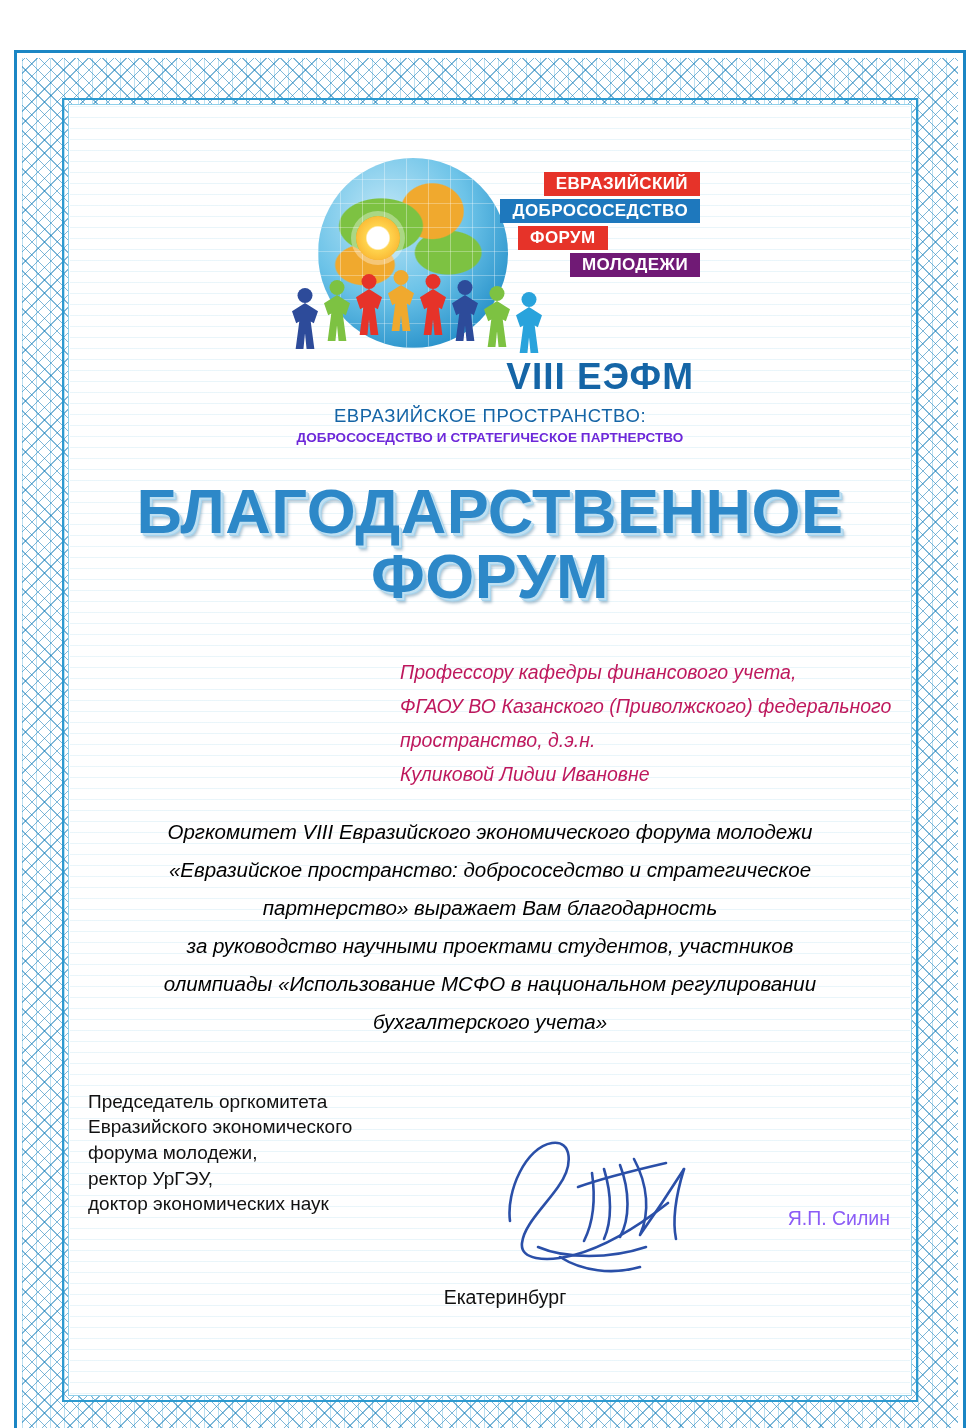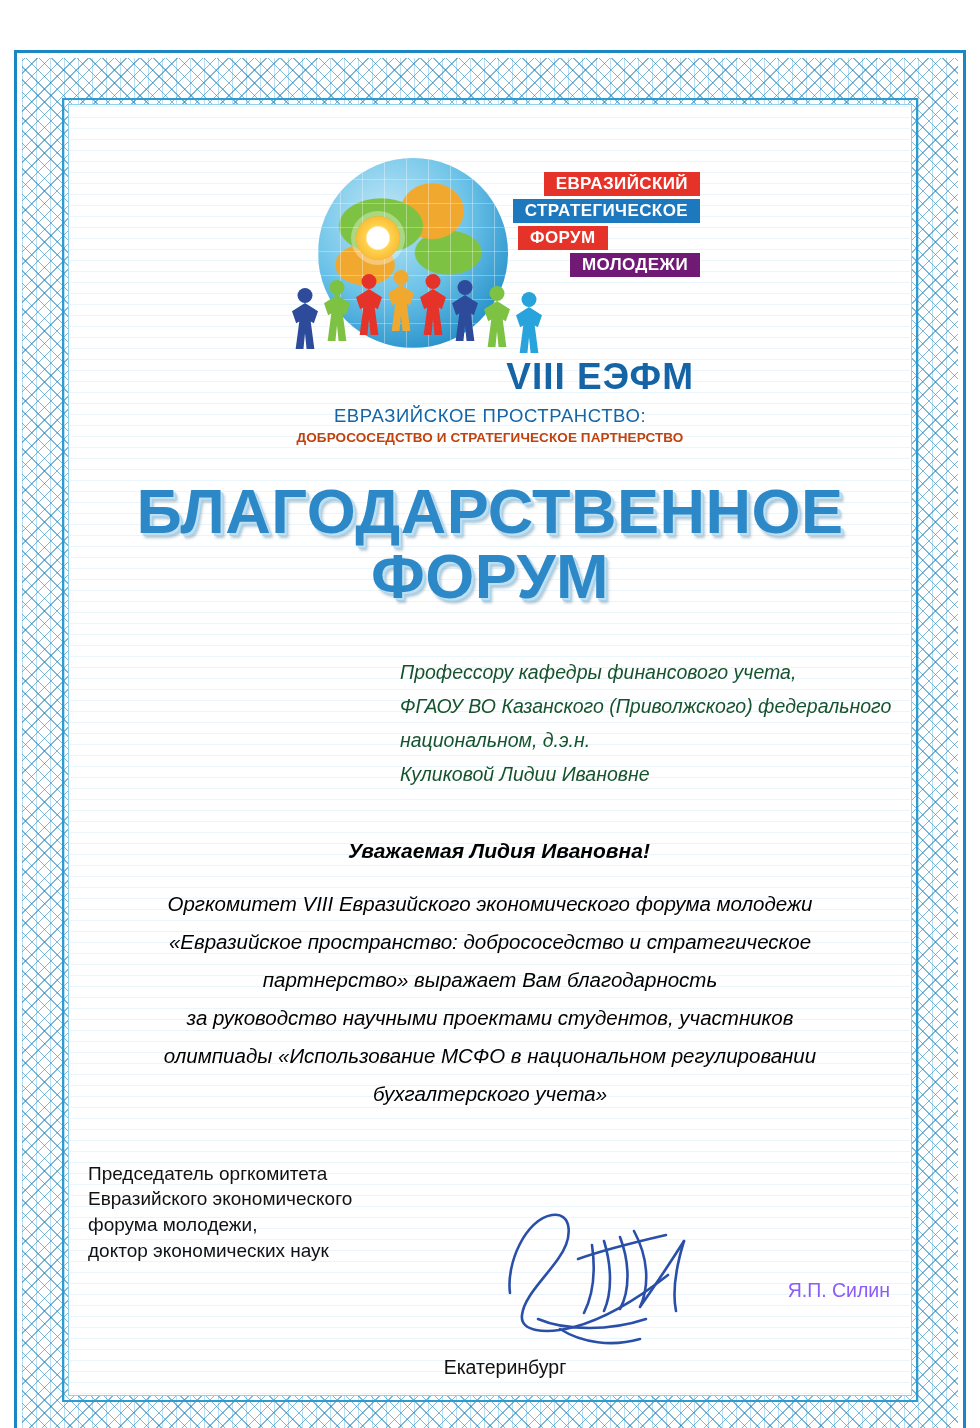--- a/index.html
+++ b/index.html
@@ -209,21 +209,21 @@
     margin-top: 7px;
     font-size: 18.5px;
     color: #1565a6;
     letter-spacing: .6px;
     text-align: right;
   }
   .logo-sub2 {
     margin-top: 3px;
     font-size: 13.5px;
     font-weight: bold;
-    color: #c2410c;
+    color: #6d28d9;
     letter-spacing: .1px;
     text-align: center;
   }
 
   
   .headline {
     margin-top: 34px;
     text-align: center;
     font-size: 63px;
     font-weight: bold;
@@ -239,21 +239,21 @@
 
   
   .addressee {
     margin-top: 46px;
     width: 100%;
     padding-left: 320px;
     box-sizing: border-box;
     font-style: italic;
     font-size: 19.5px;
     line-height: 1.75;
-    color: #14532d;
+    color: #be185d;
   }
   .addressee div { white-space: nowrap; }
 
   
   .salutation {
     margin-top: 48px;
     width: 100%;
     text-align: center;
     font-style: italic;
     font-weight: bold;
@@ -325,21 +325,21 @@
     <div class="logo-wrap">
       <div class="logo-top">
 
         <div class="globe">
           <div class="globe-meridians"></div>
         </div>
         <div class="sun"></div>
 
         <div class="banner">
           <div class="banner-line bl-1">ЕВРАЗИЙСКИЙ</div>
-          <div class="banner-line bl-2">СТРАТЕГИЧЕСКОЕ</div>
+          <div class="banner-line bl-2">ДОБРОСОСЕДСТВО</div>
           <div class="banner-line bl-3">ФОРУМ</div>
           <div class="banner-line bl-4">МОЛОДЕЖИ</div>
         </div>
 
         <div class="people">
           <div class="person" style="height:56px">
             <div class="head" style="background:#2d4b9a"></div>
               <div class="body" style="background:#2d4b9a"></div>
           </div>
           <div class="person" style="height:64px">
@@ -379,40 +379,40 @@
     </div>
 
     <div class="headline">
       <span class="l1">БЛАГОДАРСТВЕННОЕ</span>
       <span class="l2">ФОРУМ</span>
     </div>
 
     <div class="addressee">
       <div>Профессору кафедры финансового учета,</div>
       <div>ФГАОУ ВО Казанского (Приволжского) федерального</div>
-      <div>национальном, д.э.н.</div>
+      <div>пространство, д.э.н.</div>
       <div>Куликовой Лидии Ивановне</div>
     </div>
 
-    <div class="salutation">Уважаемая Лидия Ивановна!</div>
 
     <div class="body-text">
       <div>Оргкомитет VIII Евразийского экономического форума молодежи</div>
       <div>«Евразийское пространство: добрососедство и стратегическое</div>
       <div>партнерство» выражает Вам благодарность</div>
       <div>за  руководство научными проектами студентов, участников</div>
       <div>олимпиады «Использование МСФО в национальном регулировании</div>
       <div>бухгалтерского учета»</div>
     </div>
 
     <div class="sign-area">
       <div class="signer-role">
         <div>Председатель оргкомитета</div>
         <div>Евразийского экономического</div>
         <div>форума молодежи,</div>
+        <div>ректор УрГЭУ,</div>
         <div>доктор экономических наук</div>
       </div>
 
       <svg class="signature-svg" width="250" height="150" viewBox="0 0 250 150">
         <g fill="none" stroke="#2a4fa8" stroke-width="2.6" stroke-linecap="round" stroke-linejoin="round">
           <path d="M10,92 C6,62 26,18 52,14 C72,11 74,36 58,58 C44,78 24,96 22,114 C20,130 44,134 74,126 C108,117 140,96 168,74"></path>
           <path d="M92,44 C96,72 92,96 84,112"></path>
           <path d="M104,40 C112,66 112,92 104,110"></path>
           <path d="M120,36 C130,62 130,90 120,108"></path>
           <path d="M78,58 C106,48 140,40 166,34"></path>

